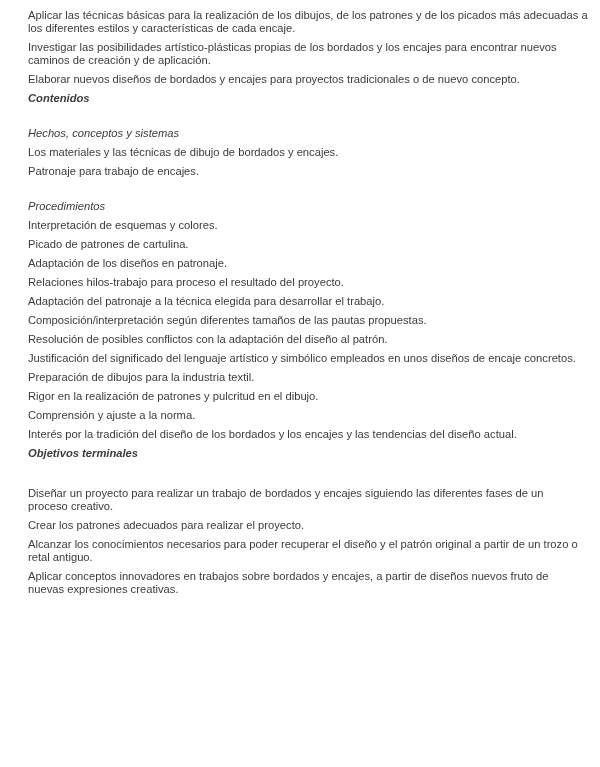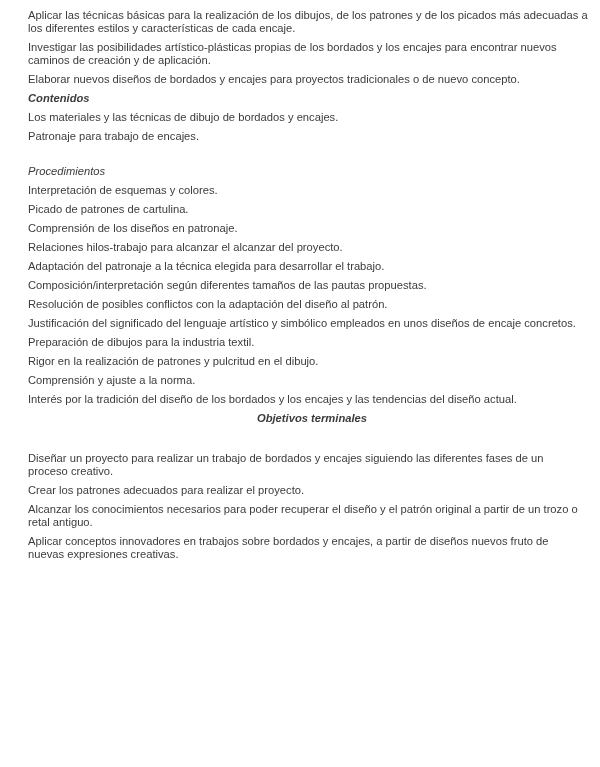--- a/index.html
+++ b/index.html
@@ -27,39 +27,39 @@
     font-weight: bold;
     font-style: italic;
     margin-top: 6px;
   }
   .doc p.heading-secondary {
     font-style: italic;
     margin-top: 22px;
   }
   .doc p.space-after {
     margin-bottom: 27px;
-    text-align: center;
   }
 </style>
 </head>
 <body style="background: rgb(255, 255, 255);">
 
 <main class="doc" style="color: rgb(59, 59, 59); padding-left: 28px;">
   <div>
       <p class="paragraph">Aplicar las técnicas básicas para la realización de los dibujos, de los patrones y de los picados más adecuadas a<br>los diferentes estilos y características de cada encaje.</p>
       <p class="paragraph">Investigar las posibilidades artístico-plásticas propias de los bordados y los encajes para encontrar nuevos<br>caminos de creación y de aplicación.</p>
       <p class="paragraph">Elaborar nuevos diseños de bordados y encajes para proyectos tradicionales o de nuevo concepto.</p>
       <p class="heading-primary">Contenidos</p>
+      <p class="heading-secondary">Hechos, conceptos y sistemas</p>
       <p class="paragraph">Los materiales y las técnicas de dibujo de bordados y encajes.</p>
       <p class="paragraph">Patronaje para trabajo de encajes.</p>
       <p class="heading-secondary">Procedimientos</p>
       <p class="paragraph">Interpretación de esquemas y colores.</p>
       <p class="paragraph">Picado de patrones de cartulina.</p>
-      <p class="paragraph">Comprensión de los diseños en patronaje.</p>
-      <p class="paragraph">Relaciones hilos-trabajo para alcanzar el alcanzar del proyecto.</p>
+      <p class="paragraph">Adaptación de los diseños en patronaje.</p>
+      <p class="paragraph">Relaciones hilos-trabajo para proceso el resultado del proyecto.</p>
       <p class="paragraph">Adaptación del patronaje a la técnica elegida para desarrollar el trabajo.</p>
       <p class="paragraph">Composición/interpretación según diferentes tamaños de las pautas propuestas.</p>
       <p class="paragraph">Resolución de posibles conflictos con la adaptación del diseño al patrón.</p>
       <p class="paragraph">Justificación del significado del lenguaje artístico y simbólico empleados en unos diseños de encaje concretos.</p>
       <p class="paragraph">Preparación de dibujos para la industria textil.</p>
       <p class="paragraph">Rigor en la realización de patrones y pulcritud en el dibujo.</p>
       <p class="paragraph">Comprensión y ajuste a la norma.</p>
       <p class="paragraph">Interés por la tradición del diseño de los bordados y los encajes y las tendencias del diseño actual.</p>
       <p class="heading-primary space-after">Objetivos terminales</p>
       <p class="paragraph">Diseñar un proyecto para realizar un trabajo de bordados y encajes siguiendo las diferentes fases de un<br>proceso creativo.</p>

